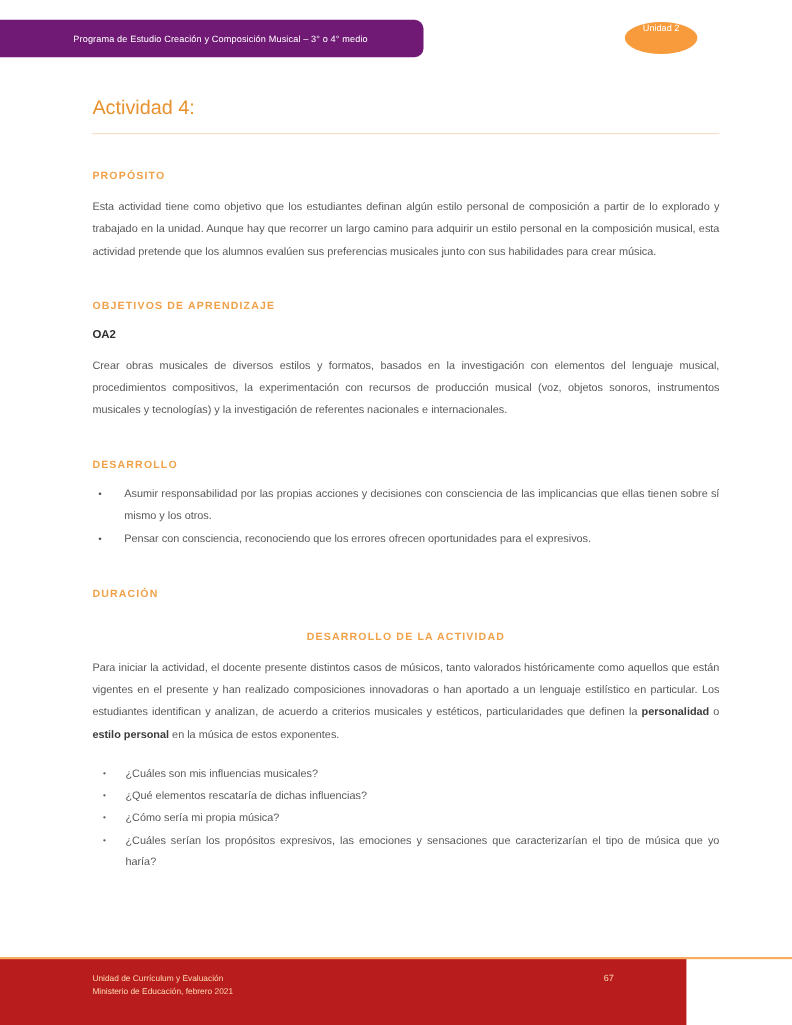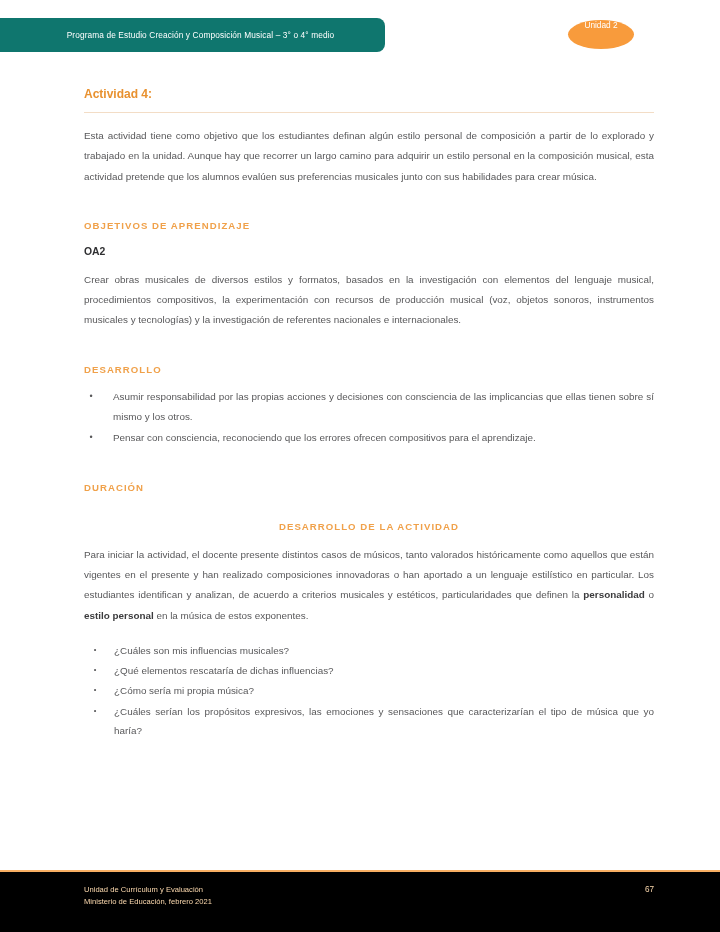--- a/index.html
+++ b/index.html
@@ -22,21 +22,21 @@
     top: 0; left: 0;
     width: 720px;
     height: 70px;
   }
   .header-bar {
     position: absolute;
     top: 18px;
     left: 0;
     width: 385px;
     height: 34px;
-    background: #0f766e;
+    background: #701a75;
     border-radius: 0 8px 8px 0;
     display: flex;
     align-items: center;
     justify-content: center;
   }
   .header-bar-label {
     color: #ffffff;
     font-size: 8.3px;
     letter-spacing: 0.12px;
     white-space: nowrap;
@@ -64,22 +64,22 @@
   .page {
     position: absolute;
     top: 70px;
     left: 0;
     width: 720px;
     padding: 0 66px 0 84px;
   }
 
   .activity-kicker {
     color: #e8912f;
-    font-size: 12px;
-    font-weight: bold;
+    font-size: 18px;
+    font-weight: normal;
     line-height: 1.5;
     margin: 15px 0 0 0;
   }
   .activity-title {
     color: #f0a659;
     font-size: 13.2px;
     line-height: 1.5;
     margin: 3px 0 0 0;
   }
   .title-rule {
@@ -158,23 +158,23 @@
     left: 4px;
     font-size: 7.5px;
     line-height: 2.3;
   }
 
   
   .footer {
     position: absolute;
     left: 0;
     bottom: 0;
-    width: 720px;
+    width: 624px;
     height: 62px;
-    background: #000000;
+    background: #b91c1c;
   }
   .footer-top-line {
     position: absolute;
     top: 0; left: 0;
     width: 720px;
     height: 2px;
     background: #f7ae62;
   }
   .footer-left {
     position: absolute;
@@ -202,35 +202,36 @@
   <div class="unit-badge">
     <span class="unit-badge-label">Unidad 2</span>
   </div>
 </div>
 
 <div class="page">
 
   <div class="activity-kicker">Actividad 4:</div>
   <div class="title-rule"></div>
 
+  <div class="section-heading">PROPÓSITO</div>
   <p class="body-text">Esta actividad tiene como objetivo que los estudiantes definan algún estilo personal de composición a partir de lo explorado y trabajado en la unidad. Aunque hay que recorrer un largo camino para adquirir un estilo personal en la composición musical, esta actividad pretende que los alumnos evalúen sus preferencias musicales junto con sus habilidades para crear música.</p>
 
   <div class="section-heading">OBJETIVOS DE APRENDIZAJE</div>
   <div class="oa-code">OA2</div>
   <p class="body-text">Crear obras musicales de diversos estilos y formatos, basados en la investigación con elementos del lenguaje musical, procedimientos compositivos, la experimentación con recursos de producción musical (voz, objetos sonoros, instrumentos musicales y tecnologías) y la investigación de referentes nacionales e internacionales.</p>
 
   <div class="section-heading">DESARROLLO</div>
   <ul class="bullets">
     <li>
       <span class="dot">•</span>
       <span>Asumir responsabilidad por las propias acciones y decisiones con consciencia de las implicancias que ellas tienen sobre sí mismo y los otros.</span>
     </li>
     <li>
       <span class="dot">•</span>
-      <span>Pensar con consciencia, reconociendo que los errores ofrecen compositivos para el aprendizaje.</span>
+      <span>Pensar con consciencia, reconociendo que los errores ofrecen oportunidades para el expresivos.</span>
     </li>
   </ul>
 
   <div class="section-heading">DURACIÓN</div>
 
   <div class="section-heading tight">DESARROLLO DE LA ACTIVIDAD</div>
 
   <p class="body-text"><span>Para iniciar la actividad, el docente presente distintos casos de músicos, tanto valorados históricamente como aquellos que están vigentes en el presente y han realizado composiciones innovadoras o han aportado a un lenguaje estilístico en particular. Los estudiantes identifican y analizan, de acuerdo a criterios musicales y estéticos, particularidades que definen la </span><b>personalidad</b><span> o </span><b>estilo personal</b><span> en la música de estos exponentes.</span></p>
 
 

